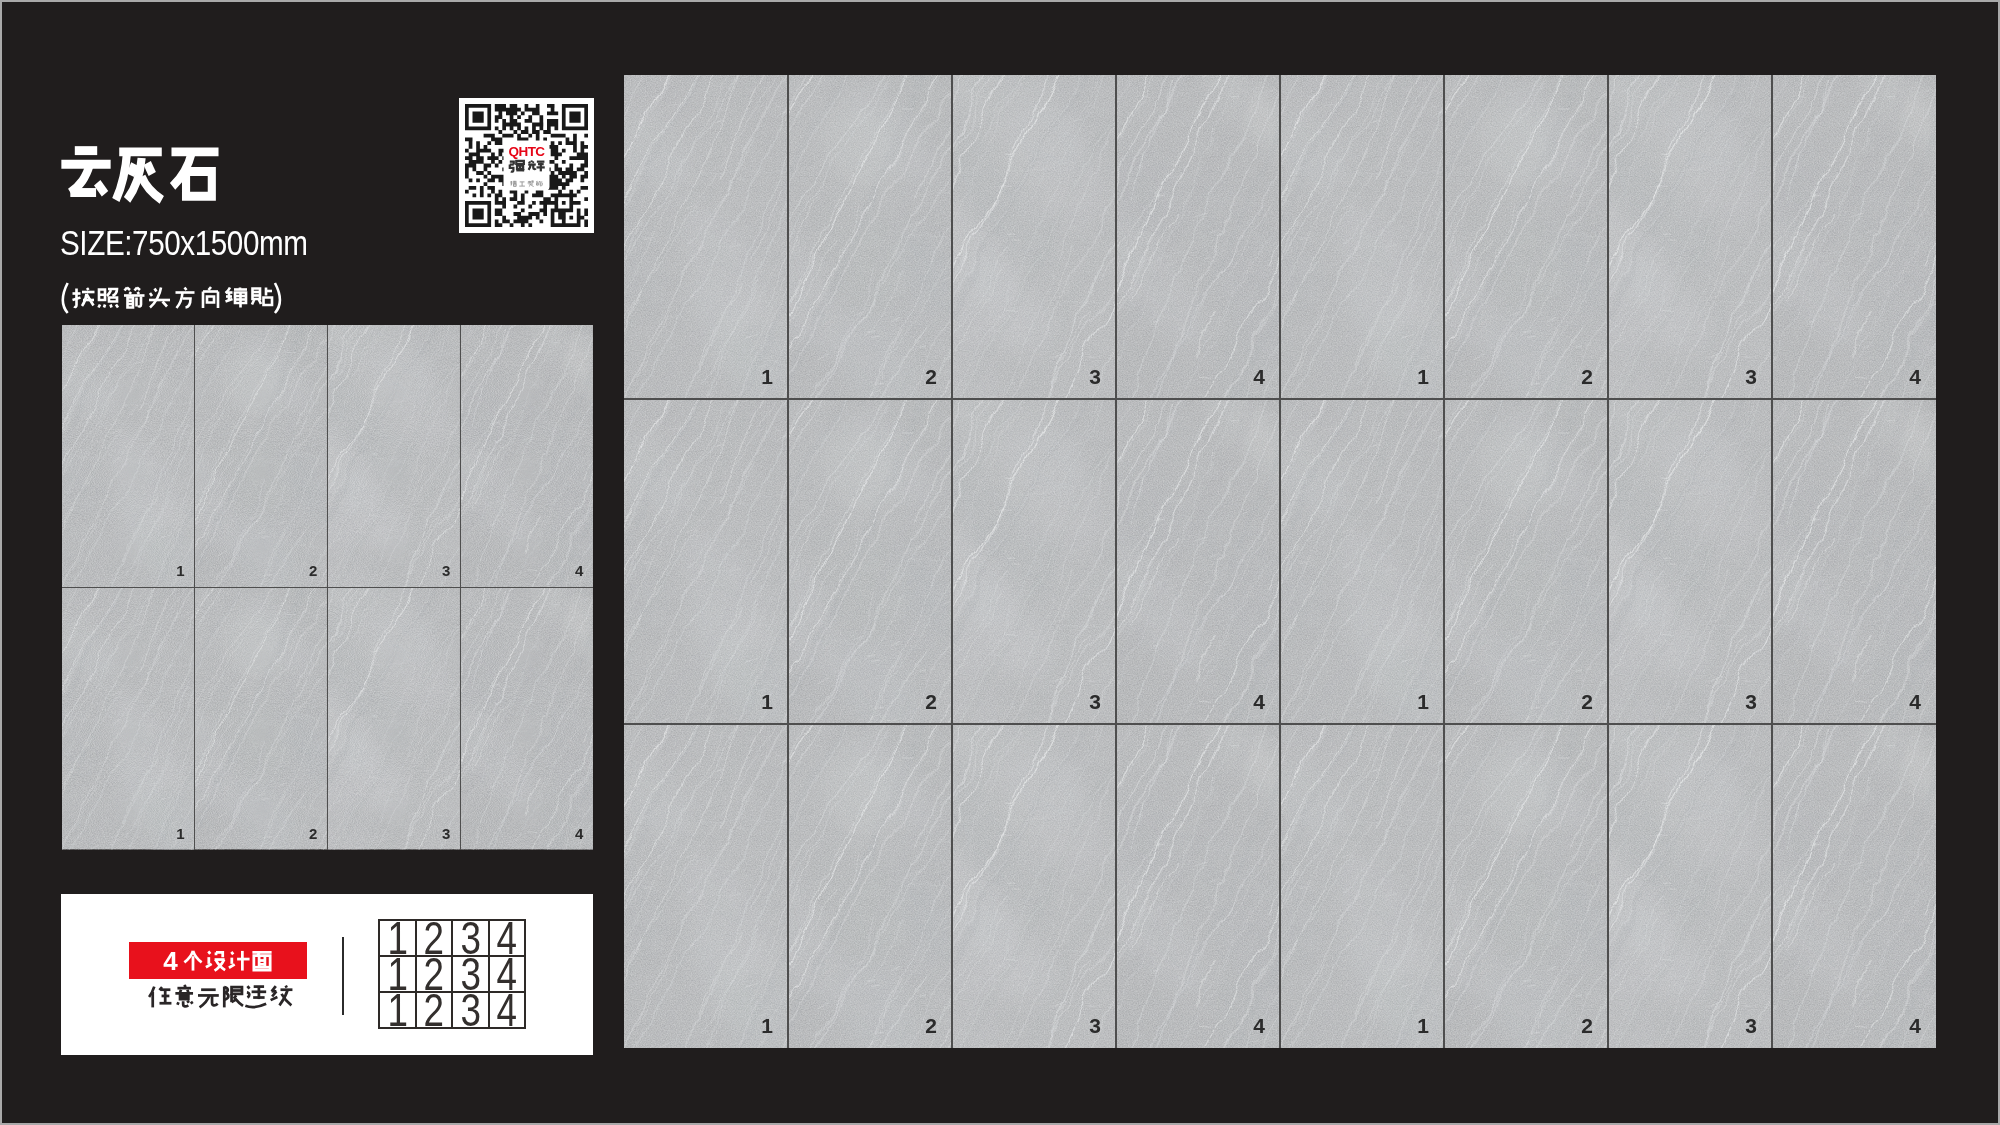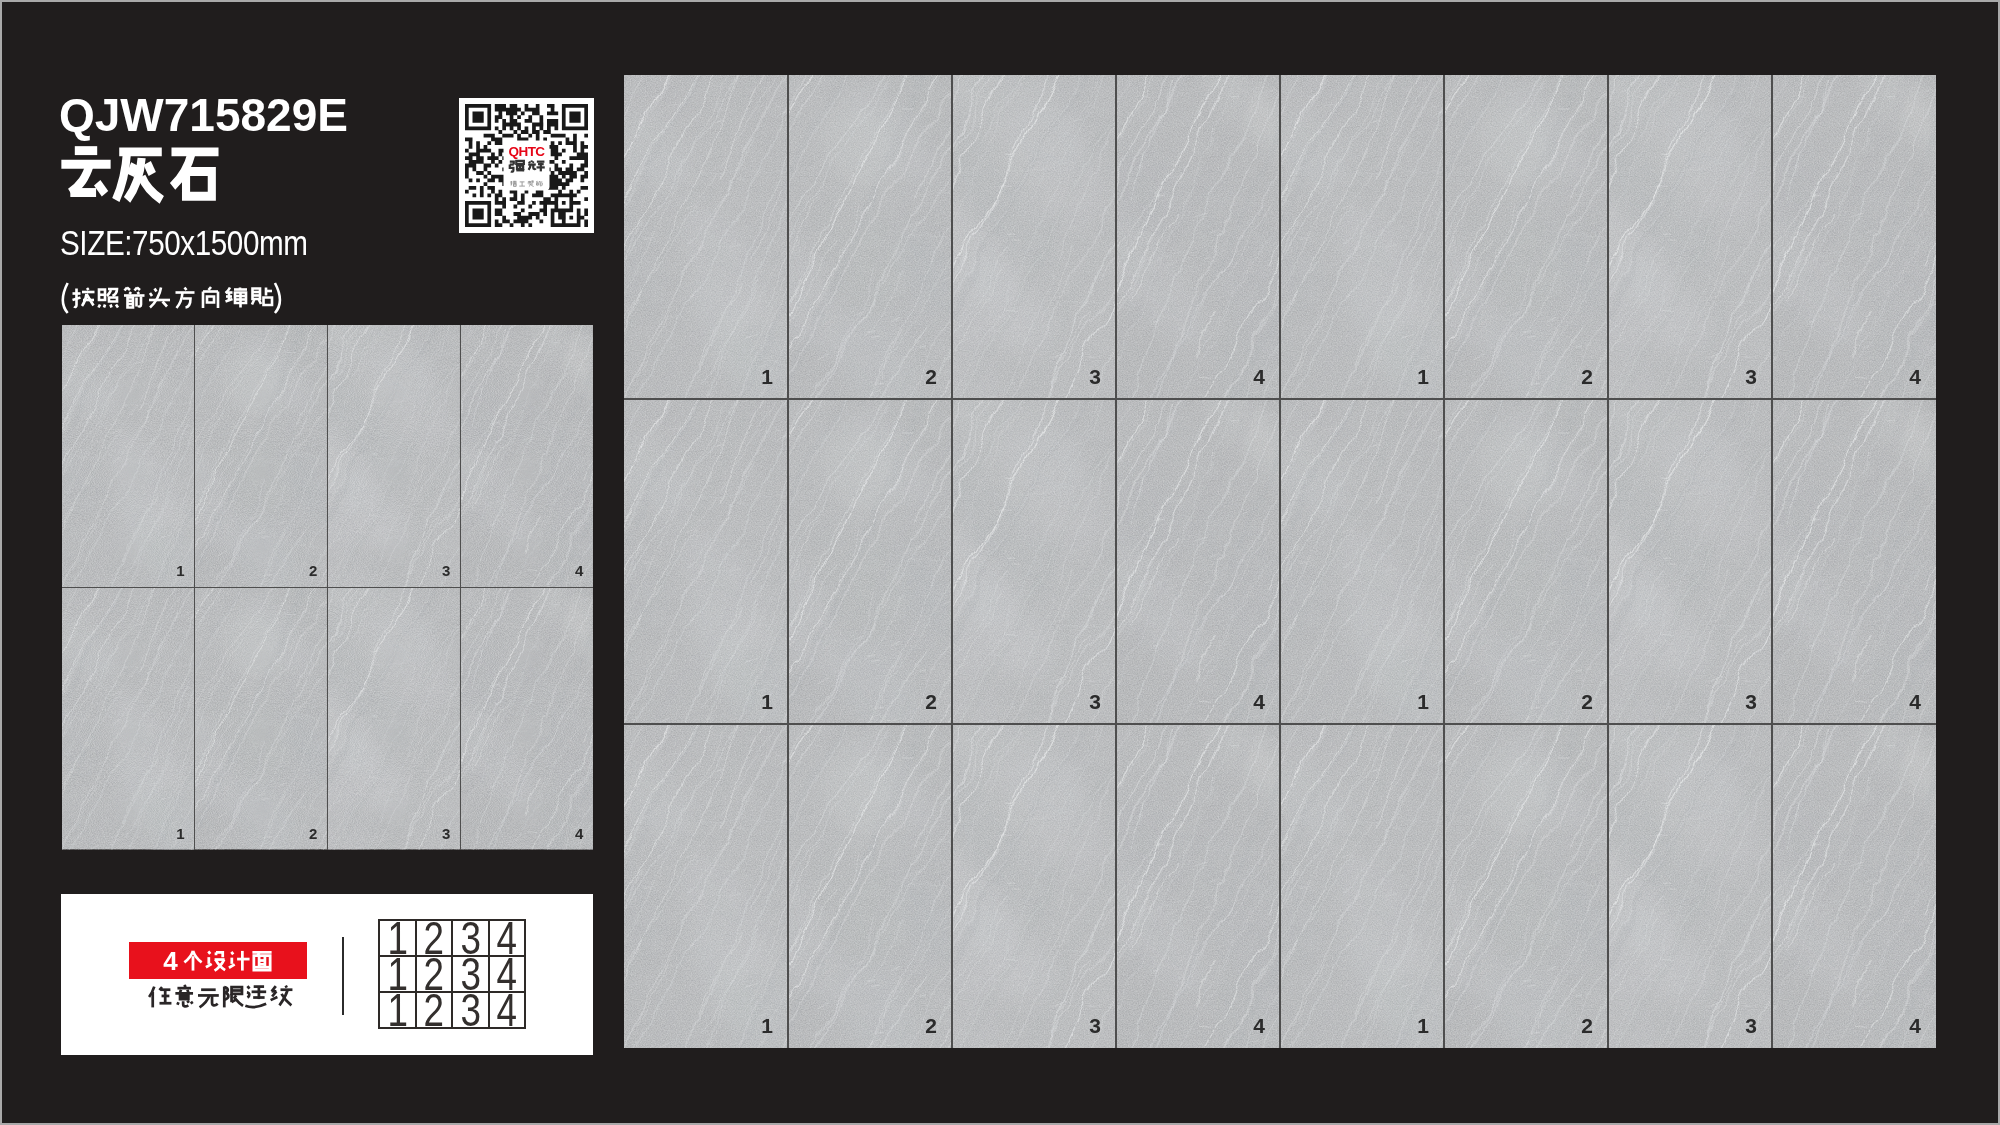--- a/index.html
+++ b/index.html
@@ -357,21 +357,20 @@
             <path d="M157 231 L167 228" stroke="#dfe1e2" stroke-width="0.8" opacity="0.39"></path>
             <path d="M94 158 L99 156" stroke="#dfe1e2" stroke-width="0.9" opacity="0.49"></path>
             <path d="M37 247 L44 245" stroke="#dfe1e2" stroke-width="0.9" opacity="0.46"></path>
           </g>
           <rect width="164" height="324" filter="url(#blotch)" opacity="0.2"></rect>
           <rect width="164" height="324" filter="url(#grainL)" opacity="0.42"></rect>
           <rect width="164" height="324" filter="url(#grainD)" opacity="0.32"></rect>
         </symbol>
       </defs>
     </svg>
-    <div class="code">QJW715829E</div>
     <div class="name abs">
       <svg class="abs" width="164" height="62" viewBox="0 0 164 62" style="overflow:visible" fill="none" stroke="#fff" stroke-width="14.5" stroke-linecap="butt" stroke-linejoin="miter">
         <g transform="translate(0.0 0.0) scale(0.5600 0.6160)">
           <path d="M30 14 H70"></path>
           <path d="M6 36 H94"></path>
           <path d="M57 36 C50 58 40 70 22 82"></path>
           <path d="M22 82 H68"></path>
           <path d="M70 66 L84 84"></path>
         </g>
         <g transform="translate(54.5 0.0) scale(0.5600 0.6160)">

